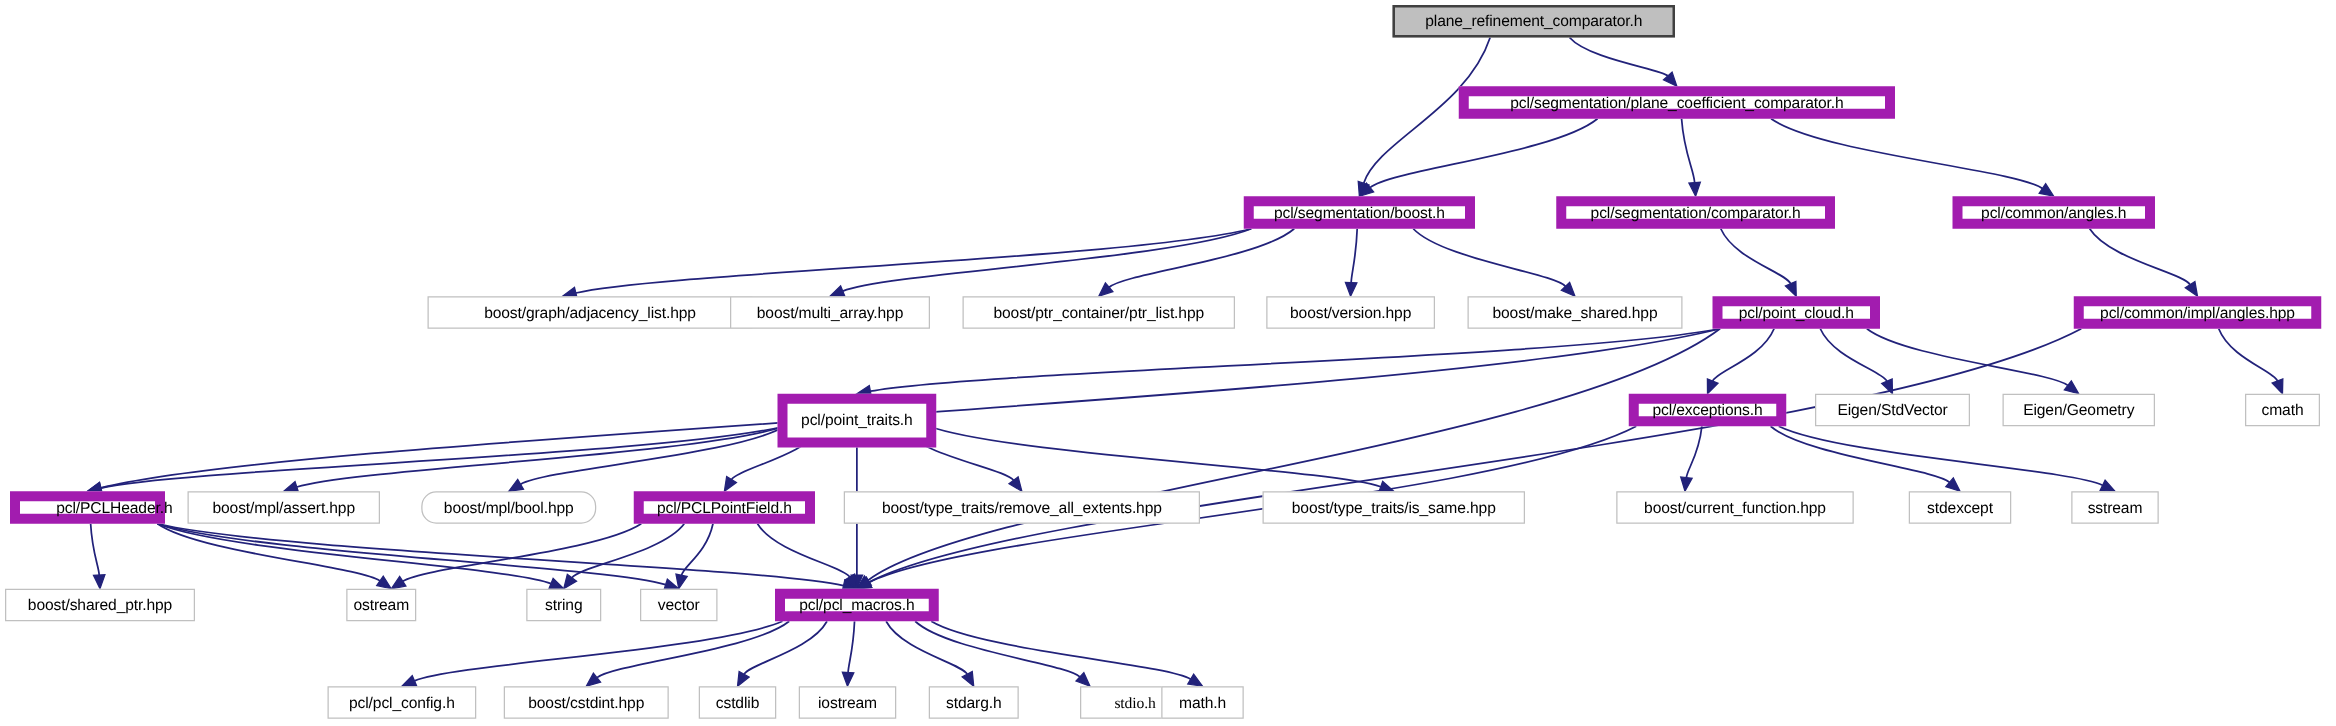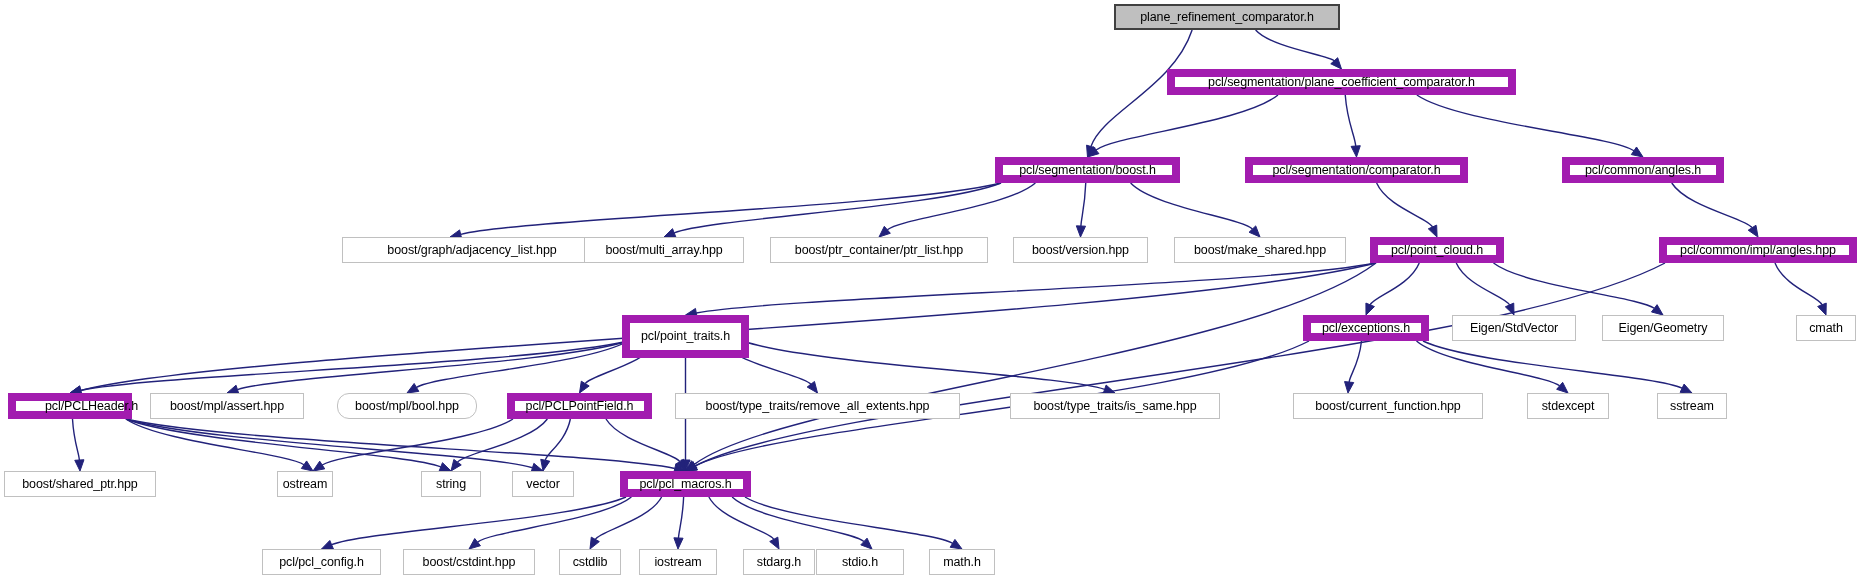--- a/index.html
+++ b/index.html
@@ -252,20 +252,20 @@
       </div>
       <div class="graph-node" style="left: 559px; top: 549px; width: 62px; height: 26px;">
         <span class="node-label">cstdlib</span>
       </div>
       <div class="graph-node" style="left: 639px; top: 549px; width: 78px; height: 26px;">
         <span class="node-label">iostream</span>
       </div>
       <div class="graph-node" style="left: 743px; top: 549px; width: 72px; height: 26px;">
         <span class="node-label">stdarg.h</span>
       </div>
-      <div class="graph-node" style="left: 816px; top: 549px; width: 88px; height: 26px;">
+      <div class="graph-node" style="left: 864px; top: 549px; width: 88px; height: 26px; font-family: Liberation Serif, serif;">
         <span class="node-label">stdio.h</span>
       </div>
       <div class="graph-node" style="left: 929px; top: 549px; width: 66px; height: 26px;">
         <span class="node-label">math.h</span>
       </div>
     </div>
 </div>
 
 </body></html>

